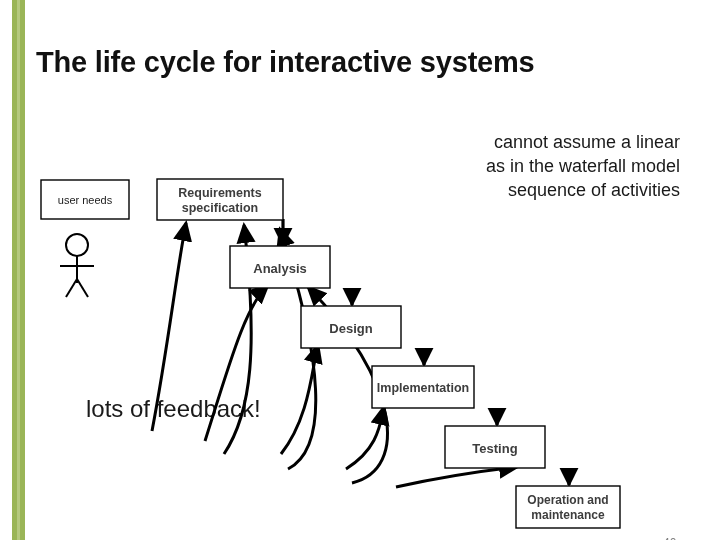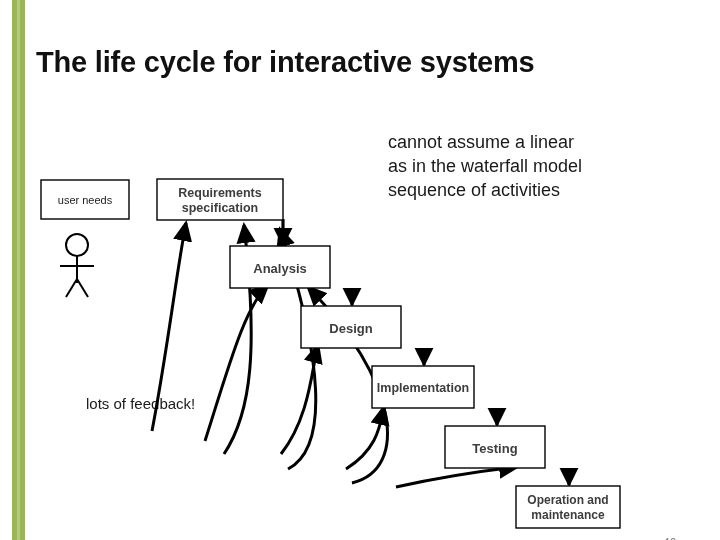--- a/index.html
+++ b/index.html
@@ -49,31 +49,31 @@
     color: #111111;
     letter-spacing: -0.2px;
     white-space: nowrap;
   }
   
   .note-right {
     position: absolute;
     left: 388px;
     top: 130px;
     width: 292px;
-    text-align: left;
+    text-align: right;
     font-size: 18px;
     line-height: 24px;
     color: #1a1a1a;
   }
   
   .note-feedback {
     position: absolute;
     left: 86px;
     top: 395px;
-    font-size: 15px;
+    font-size: 24px;
     color: #1a1a1a;
   }
   
   .slide-number {
     position: absolute;
     left: 663px;
     top: 536px;
     font-size: 12px;
     color: #7f7f7f;
   }

